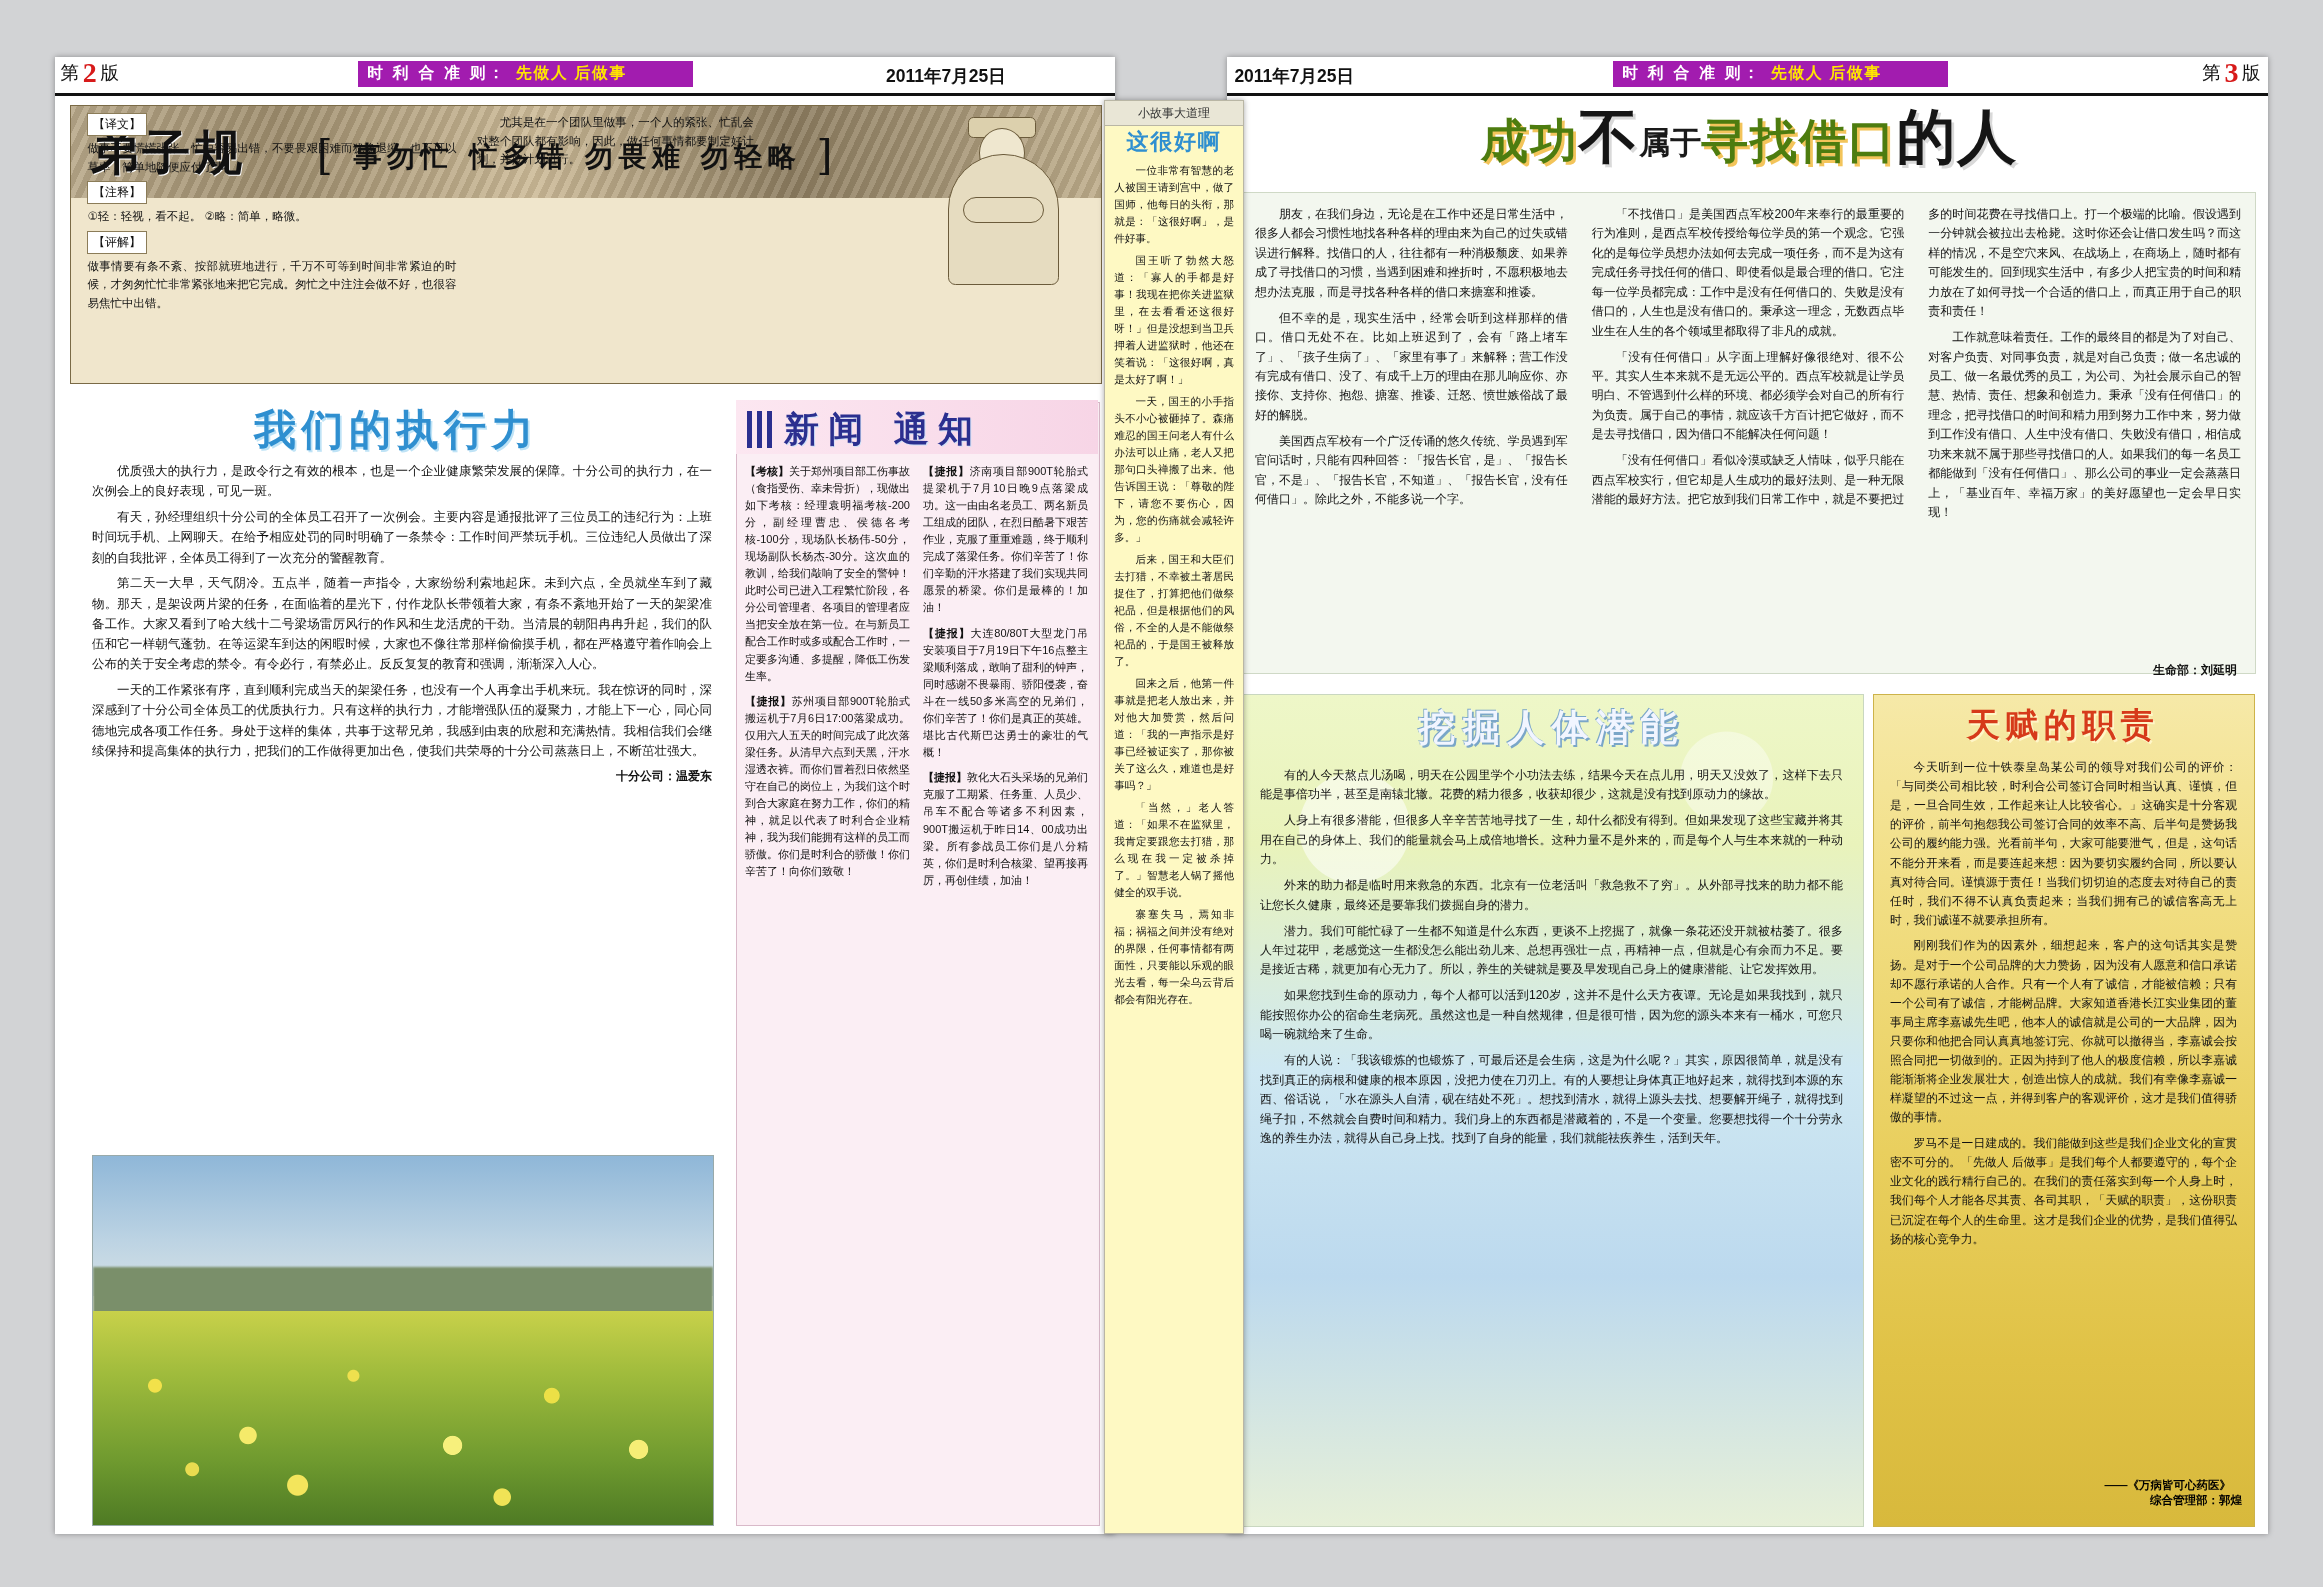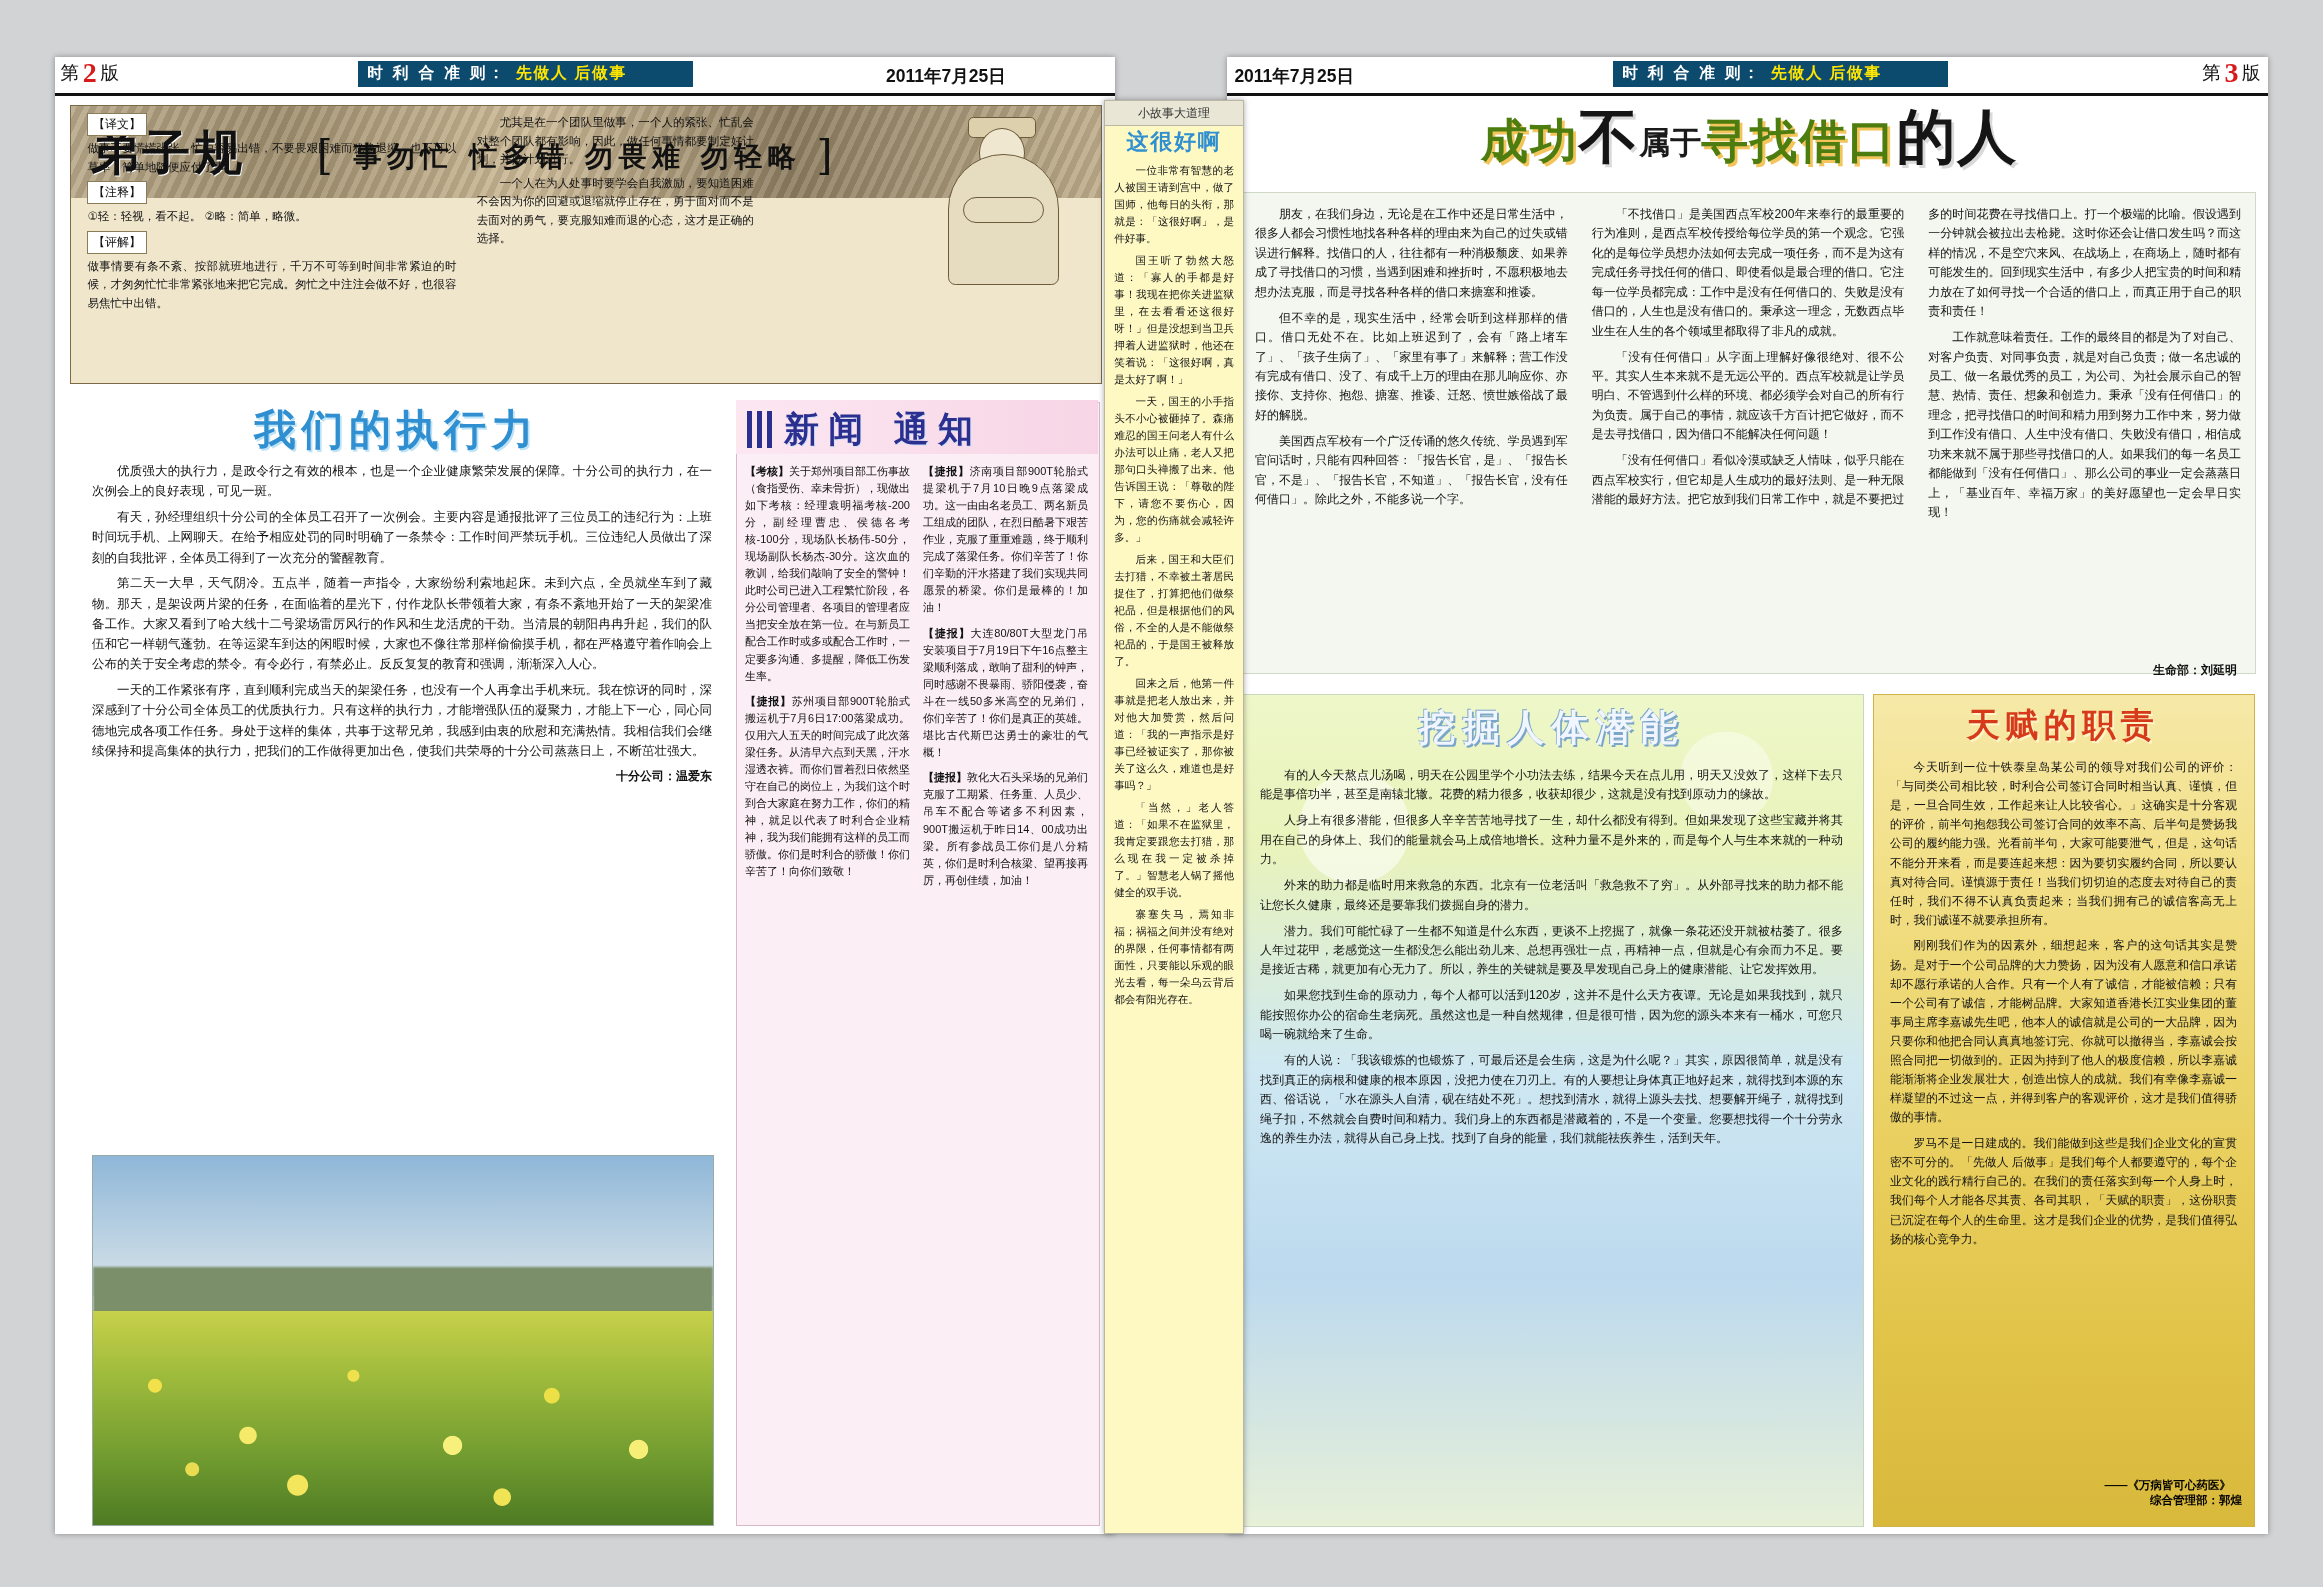--- a/index.html
+++ b/index.html
@@ -9,21 +9,21 @@
   
   #pageL{left:55px;top:57px;width:1060px;height:1477px;}
   #pageR{left:1227px;top:57px;width:1041px;height:1477px;}
   #center{left:1104px;top:100px;width:138px;height:1432px;background:#fef9c3;border:0.9px solid #b9b6a5;z-index:5;}
 
   
   .masthead{position:absolute;top:0;left:0;right:0;height:39px;}
   .mh-line{position:absolute;left:0;right:0;bottom:0;height:2.8px;background:#111;}
   .banno{position:absolute;top:1.8px;display:flex;align-items:center;gap:3.7px;font-size:18.5px;color:#111;}
   .banno .num{font-size:28px;font-weight:bold;color:#d71a1a;font-family:"Liberation Serif",serif;line-height:1;}
-  .mh-rule{position:absolute;top:3.7px;height:26px;background:#0c4a6e;color:#fff;font-size:15.7px;letter-spacing:2.8px;
+  .mh-rule{position:absolute;top:3.7px;height:26px;background:#a21caf;color:#fff;font-size:15.7px;letter-spacing:2.8px;
            display:flex;align-items:center;padding:0 9.2px;font-weight:bold;}
   .mh-rule .red{color:#ffe600;margin-left:9.2px;letter-spacing:1.8px;}
   .mh-date{position:absolute;top:7.4px;font-size:17.5px;color:#111;font-weight:bold;}
   .body-txt{font-size:12.5px;line-height:1.62;color:#111;text-align:justify;}
   .body-txt p{margin:0 0 5.5px 0;text-indent:2em;}
 
   
   #dzgBox{position:absolute;left:14.8px;top:48px;width:1030px;height:277px;background:#e9dcc0;border:1.8px solid #7a6a46;overflow:hidden;}
   #dzgTop{position:absolute;left:0;top:0;width:100%;height:92px;
     background:linear-gradient(90deg,#b9a98a 0%,#9f8e6e 20%,#cdbb98 45%,#8d7d60 70%,#bfae8c 100%);}
@@ -172,21 +172,20 @@
           <span>①轻：轻视，看不起。    ②略：简单，略微。</span>
         </div>
         <div class="dzg-p">
           <span class="tagline">【评解】</span><br>
           <span>做事情要有条不紊、按部就班地进行，千万不可等到时间非常紧迫的时候，才匆匆忙忙非常紧张地来把它完成。匆忙之中注注会做不好，也很容易焦忙中出错。</span>
         </div>
       </div>
 
       <div id="dzgMid">
         <p class="dzg-p" style="text-indent:2em;">尤其是在一个团队里做事，一个人的紧张、忙乱会对整个团队都有影响，因此，做任何事情都要制定好计划，并按计划进行。</p>
-        <p class="dzg-p" style="text-indent:2em;">一个人在为人处事时要学会自我激励，要知道困难不会因为你的回避或退缩就停止存在，勇于面对而不是去面对的勇气，要克服知难而退的心态，这才是正确的选择。</p>
       </div>
 
       <div id="sage">
         <div class="hat"></div>
         <div class="head"></div>
         <div class="beard"></div>
         <div class="robe"></div>
         <div class="arm"></div>
       </div>
     </div>

